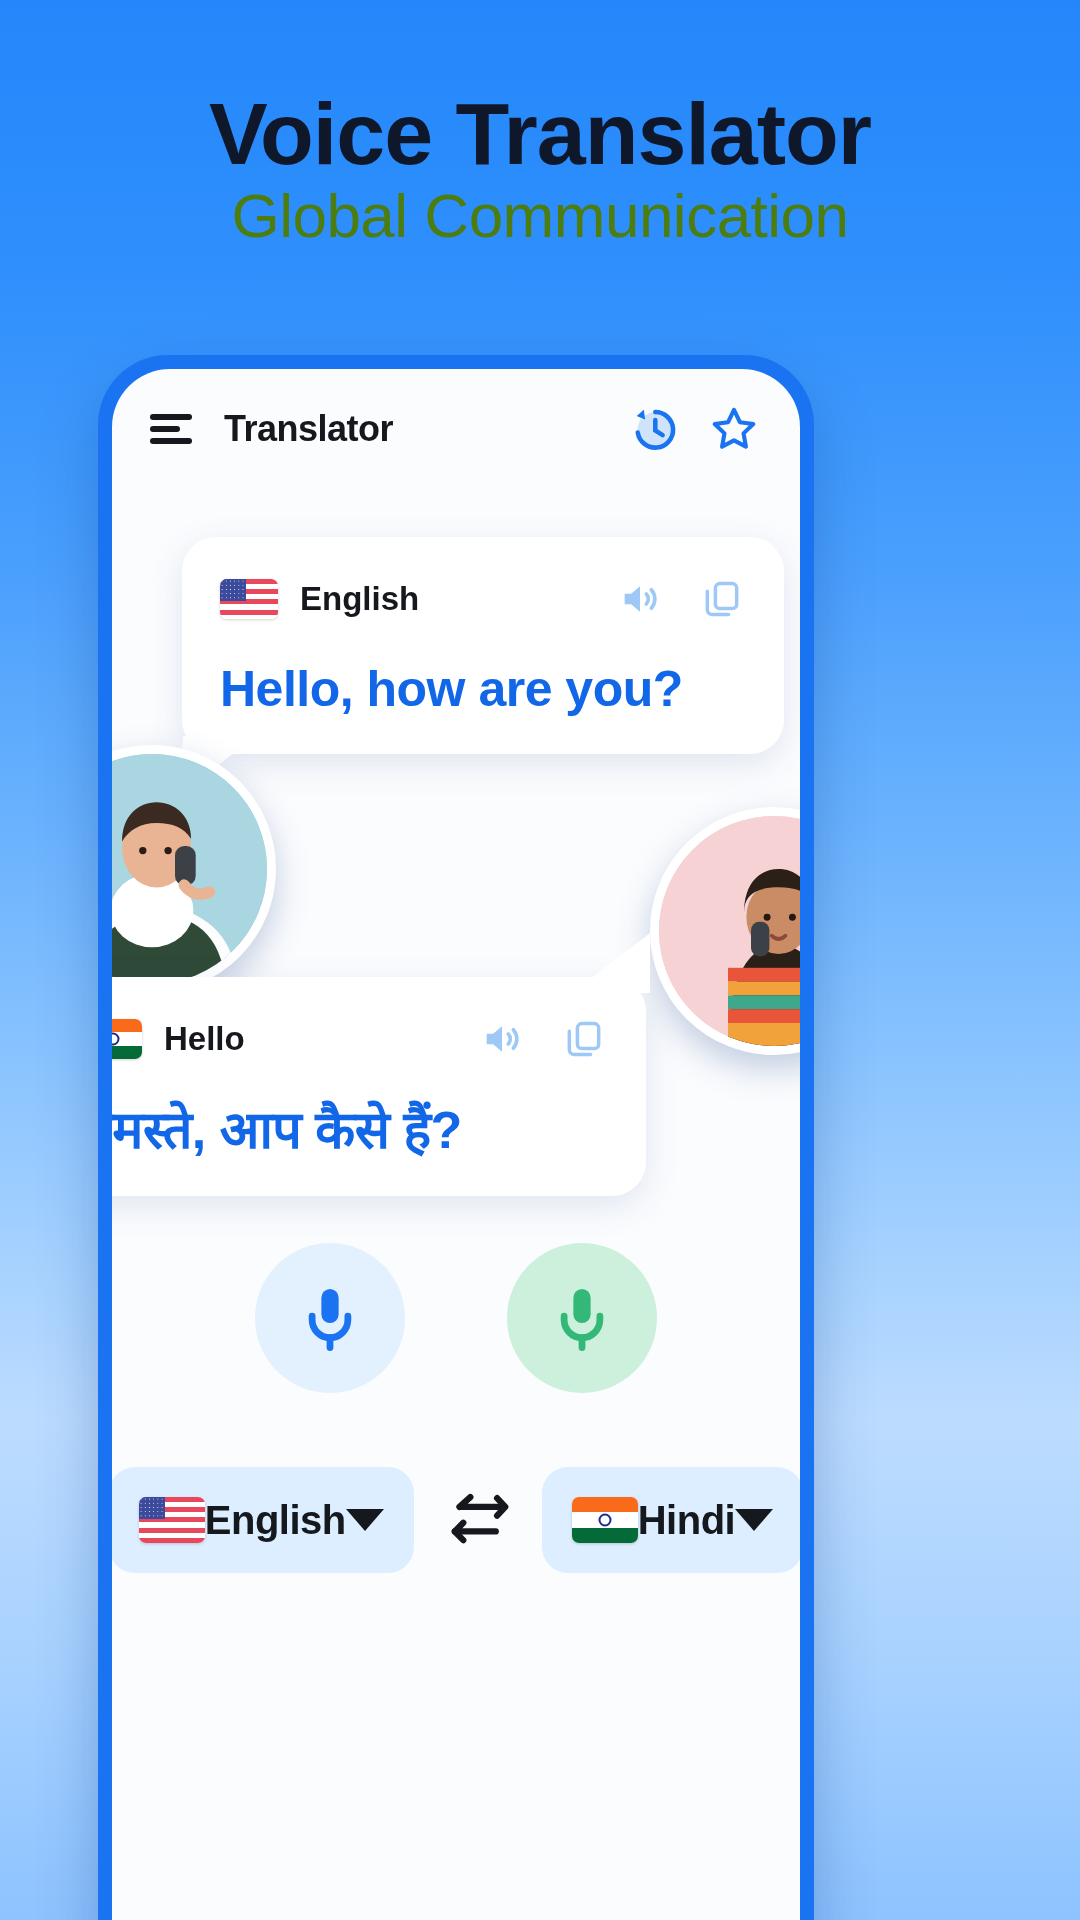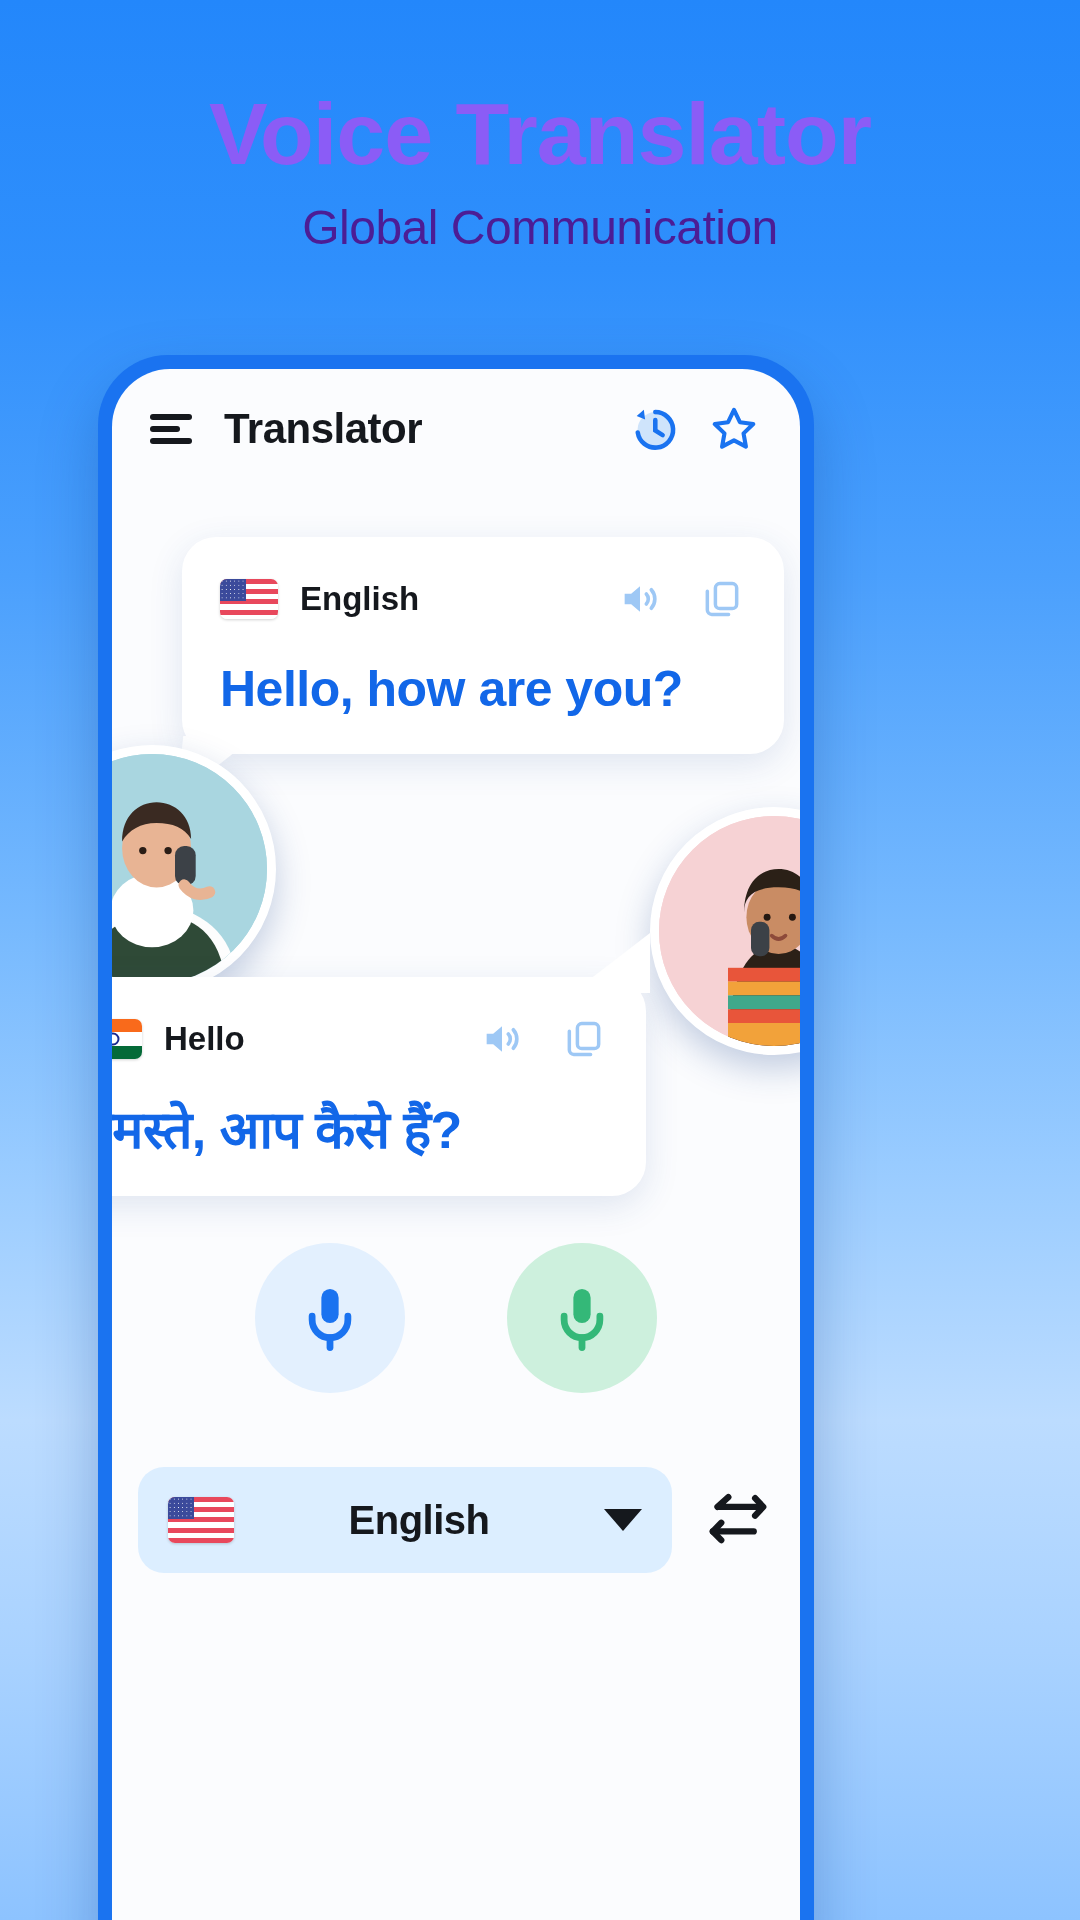--- a/index.html
+++ b/index.html
@@ -20,29 +20,28 @@
       #8dc3ff 100%);
     position:relative;
   }
 
   
   .hero { position:absolute; top:0; left:0; width:1080px; text-align:center; }
   .hero-title {
     margin-top:88px;
     font-size:88px;
     font-weight:bold;
-    color:#8b5cf6;
+    color:#0f172a;
     letter-spacing:-1px;
     line-height:1.05;
   }
   .hero-sub {
-    margin-top:20px;
-    font-size:48px;
+    font-size:62px;
     font-weight:400;
-    color:#4c1d95;
+    color:#4d7c0f;
     letter-spacing:-0.5px;
   }
 
   
   .phone {
     position:absolute;
     left:98px; top:355px;
     width:716px; height:1600px;
     background:#1a73f0;
     border-radius:70px 70px 0 0;
@@ -64,21 +63,21 @@
     display:flex; align-items:center;
     padding:0 38px;
   }
   .ham { width:42px; height:30px; display:flex; flex-direction:column; justify-content:space-between; cursor:pointer; }
   .ham i { display:block; height:6px; background:#15181d; border-radius:3px; }
   .ham i:nth-child(1){ width:42px; }
   .ham i:nth-child(2){ width:30px; margin-left:0; }
   .ham i:nth-child(3){ width:42px; }
   .app-title {
     margin-left:32px;
-    font-size:42px; font-weight:bold; color:#15181d;
+    font-size:36px; font-weight:bold; color:#15181d;
     letter-spacing:-0.5px;
   }
   .appbar-actions { margin-left:auto; display:flex; align-items:center; gap:24px; }
   .icon-btn { width:56px; height:56px; display:flex; align-items:center; justify-content:center; cursor:pointer; }
 
   
   .bubble {
     position:absolute;
     background:#fff;
     border-radius:34px;
@@ -335,16 +334,27 @@
 
       <div class="swap">
         <svg width="70" height="60" viewBox="0 0 24 22" fill="none">
           <path d="M20.5 6.2H5.5M9.2 2.6 5.2 6.2" stroke="#15181d" stroke-width="2.3" stroke-linecap="round" stroke-linejoin="round"></path>
           <path d="M19 3.0l3.0 3.2-3.0 3.2" stroke="#15181d" stroke-width="2.3" stroke-linecap="round" stroke-linejoin="round"></path>
           <path d="M3.5 15.2h15" stroke="#15181d" stroke-width="2.3" stroke-linecap="round"></path>
           <path d="M6.6 12.0l-3.1 3.2 3.1 3.2" stroke="#15181d" stroke-width="2.3" stroke-linecap="round" stroke-linejoin="round"></path>
         </svg>
       </div>
 
+      <div class="lang-pill">
+        <div class="flag flag-in">
+          <div class="s1"></div>
+            <div class="s2">
+              <span class="chakra"></span>
+            </div>
+            <div class="s3"></div>
+        </div>
+        <div class="lang-name">Hindi</div>
+        <div class="caret"></div>
+      </div>
     </div>
 
   </div>
 </div>
 
 </body></html>

